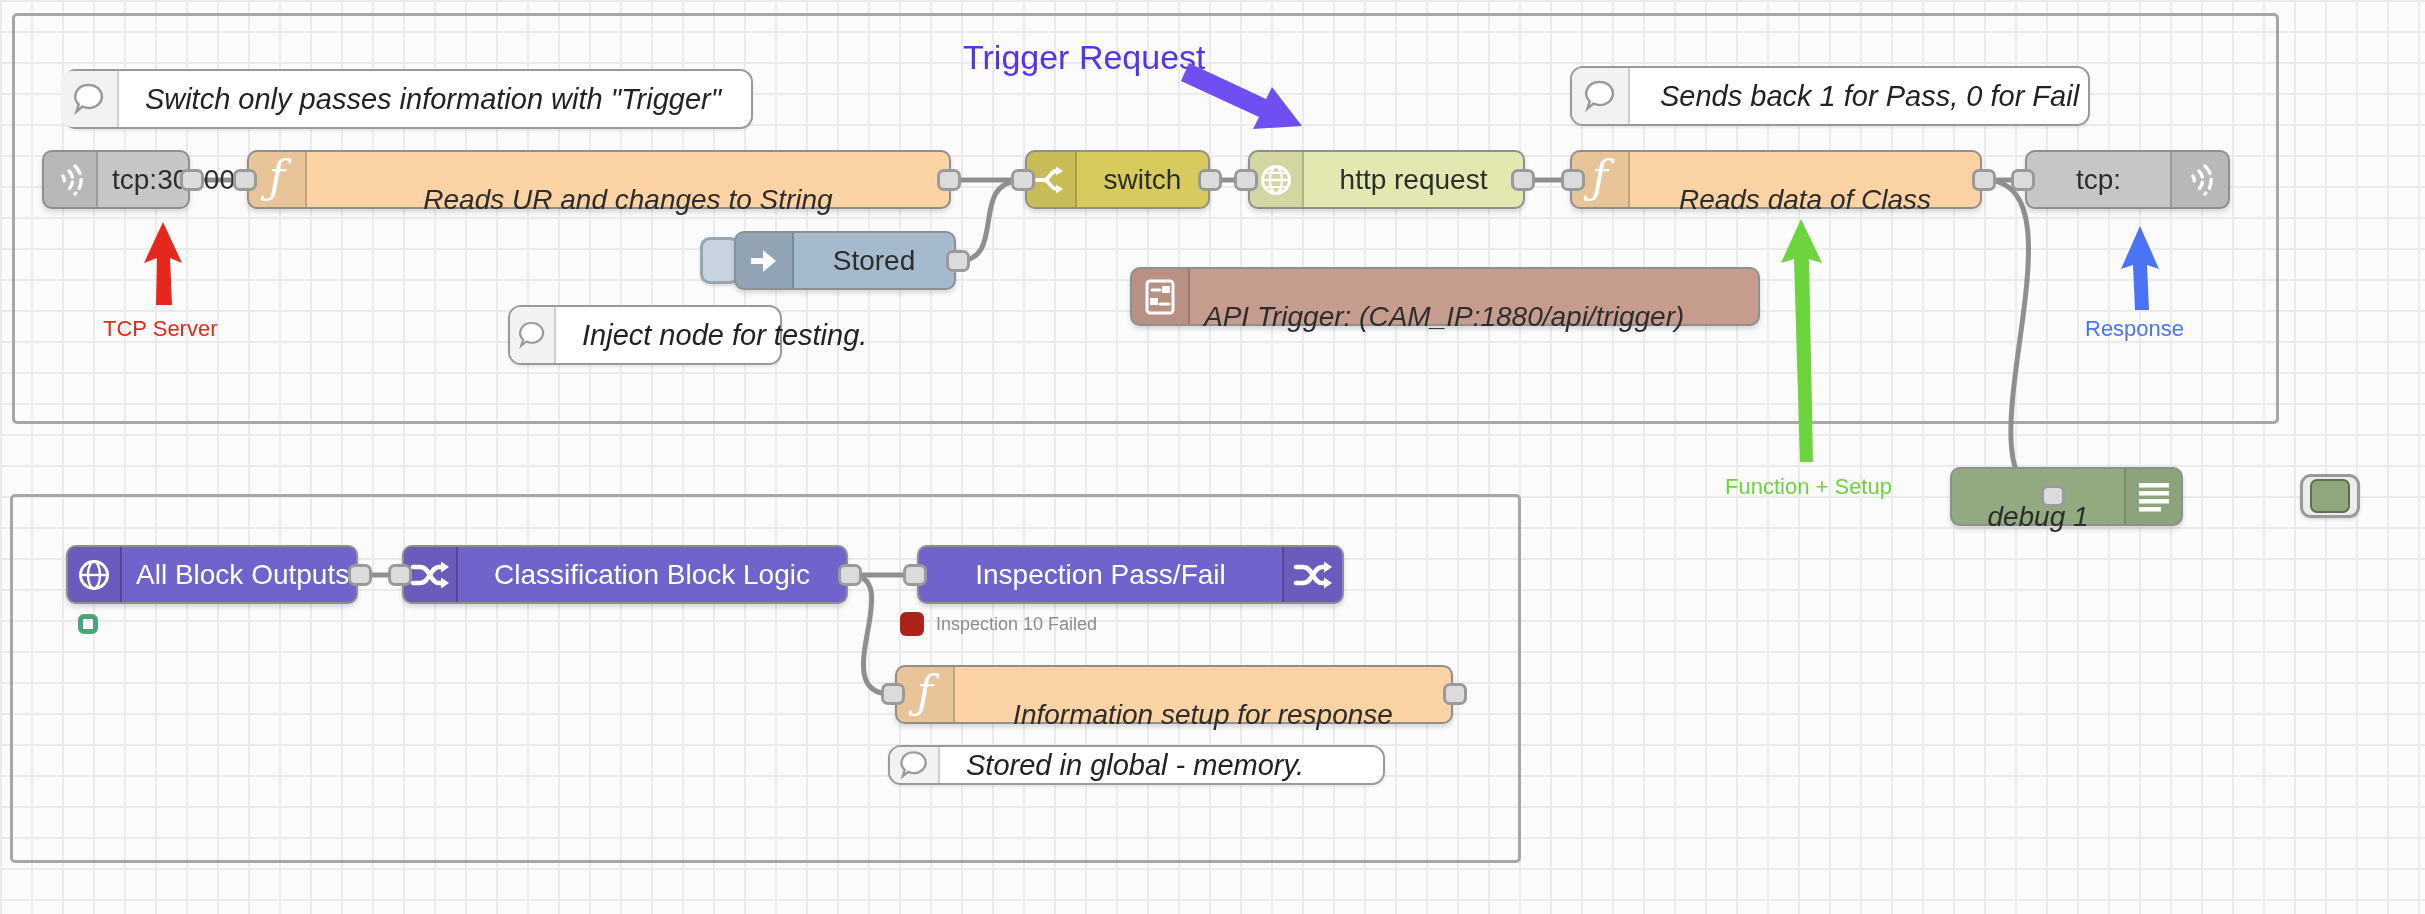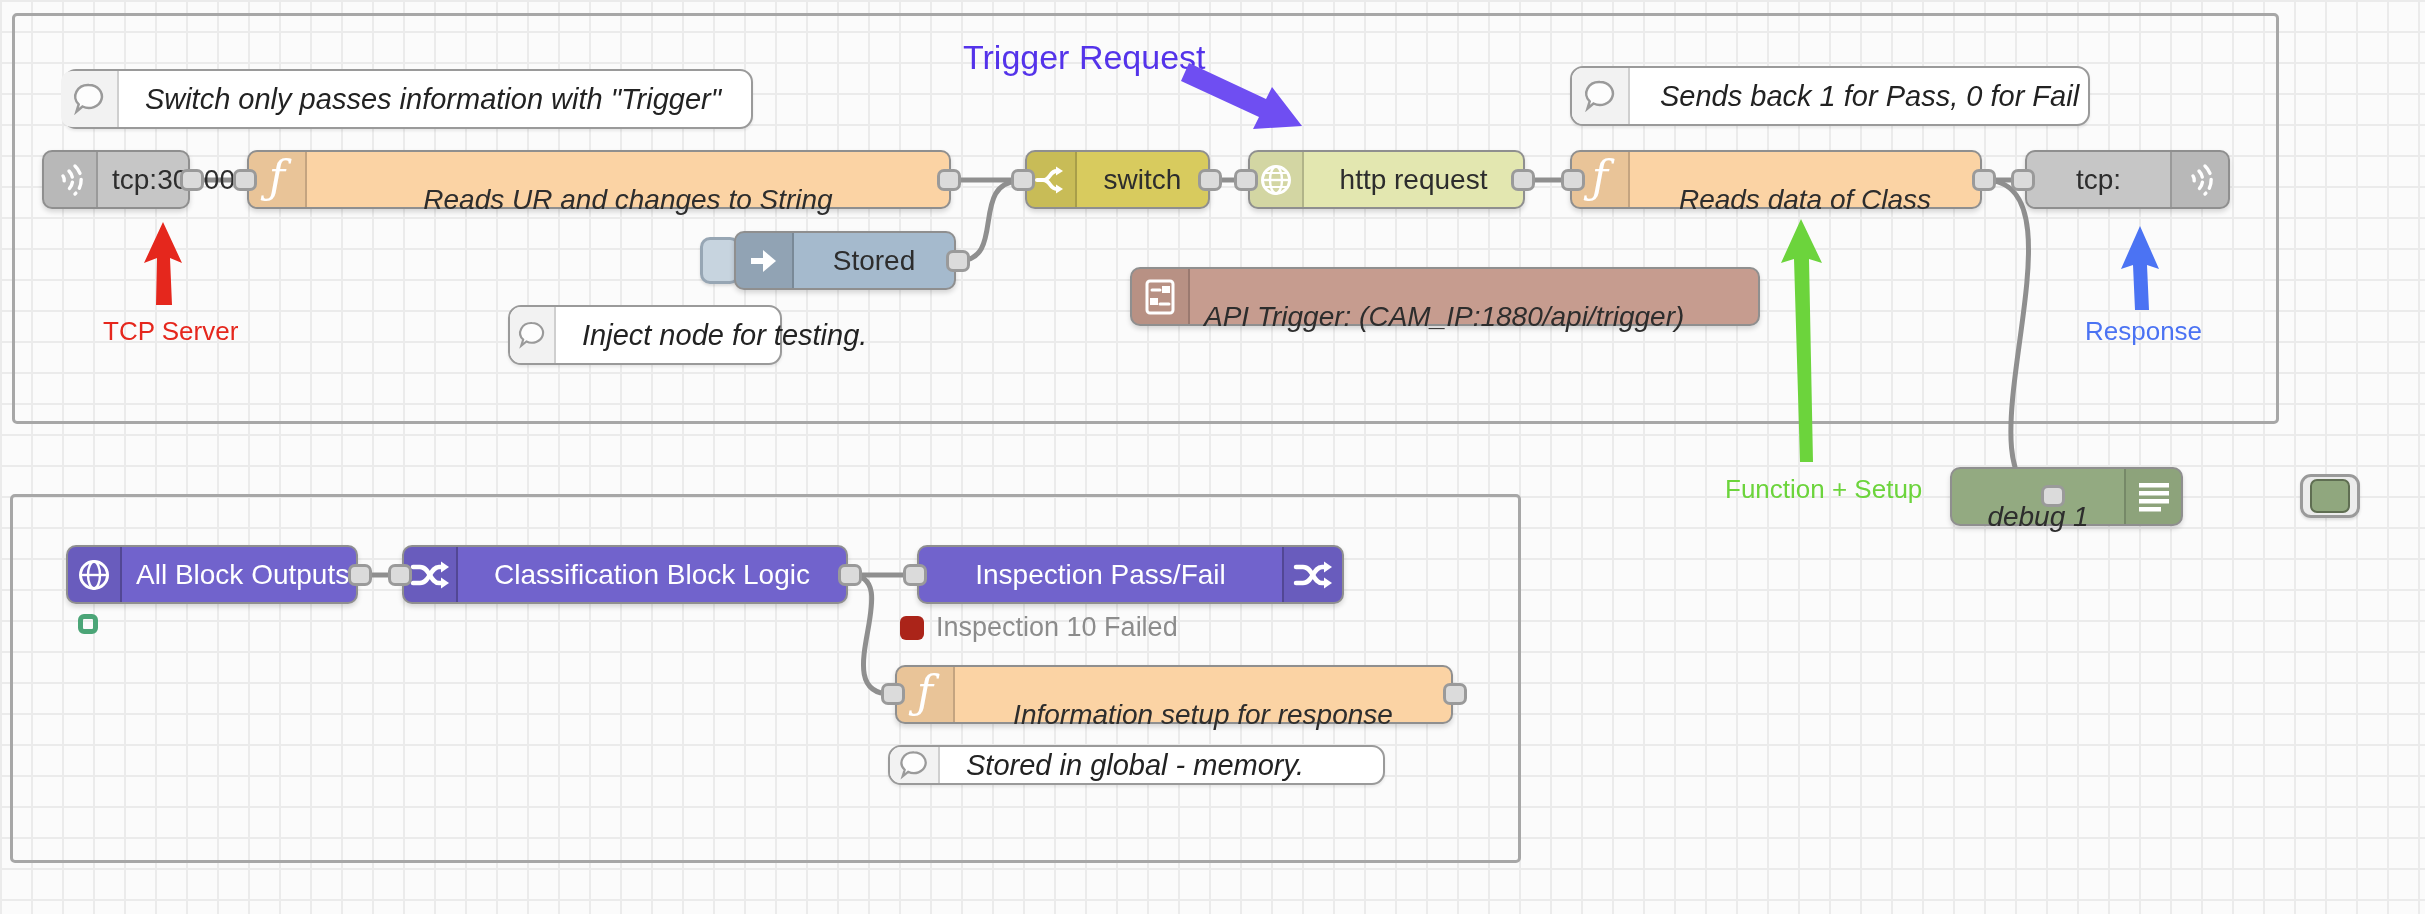--- a/index.html
+++ b/index.html
@@ -69,25 +69,25 @@
     box-shadow:0 2px 3px rgba(0,0,0,0.12);
   }
   .debug-toggle{
     position:absolute; width:60px; height:44px; box-sizing:border-box;
     background:#ececec; border:3px solid #9a9a9a; border-radius:11px; z-index:1; cursor:pointer;
     display:flex; align-items:center; justify-content:center;
     box-shadow:0 2px 3px rgba(0,0,0,0.12);
   }
   .debug-toggle .inner{width:36px; height:30px; background:#90a77e; border:2px solid #5f6e52; border-radius:7px;}
 
-  .status-row{position:absolute; display:flex; align-items:center; gap:12px; z-index:2; font-size:27px; color:#8c8c8c;}
+  .status-row{position:absolute; display:flex; align-items:center; gap:12px; z-index:2; font-size:18px; color:#8c8c8c;}
   .sq-red{width:24px; height:24px; background:#ab2419; border-radius:6px;}
   .sq-green{width:20px; height:20px; box-sizing:border-box; border:5px solid #4ba577; border-radius:6px; background:transparent;}
 
-  .ann{position:absolute; z-index:6; white-space:nowrap; font-size:26px;}
+  .ann{position:absolute; z-index:6; white-space:nowrap; font-size:22px;}
   .ann.purple{color:#5433ea; font-size:34px;}
   .ann.red{color:#e5271d;}
   .ann.green{color:#6cd43c;}
   .ann.blue{color:#4b73f3;}
 </style>
 </head>
 <body>
 
 <div id="canvas">
 

